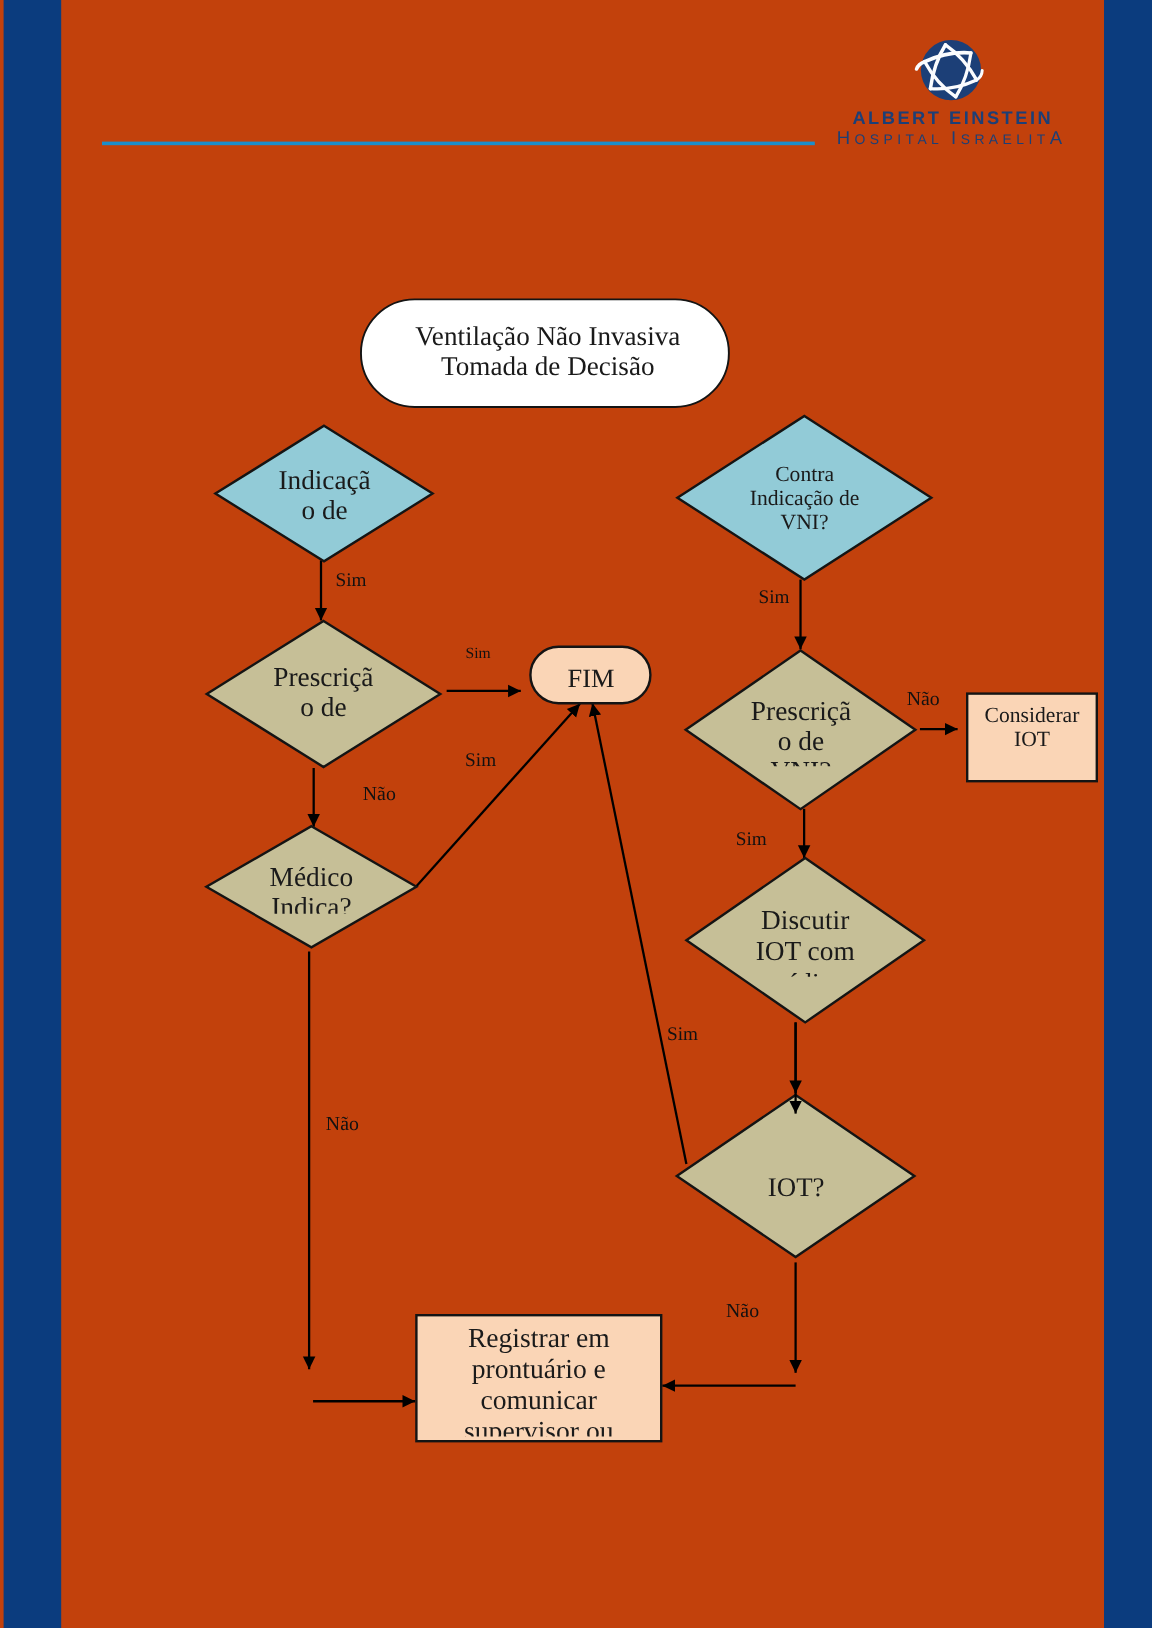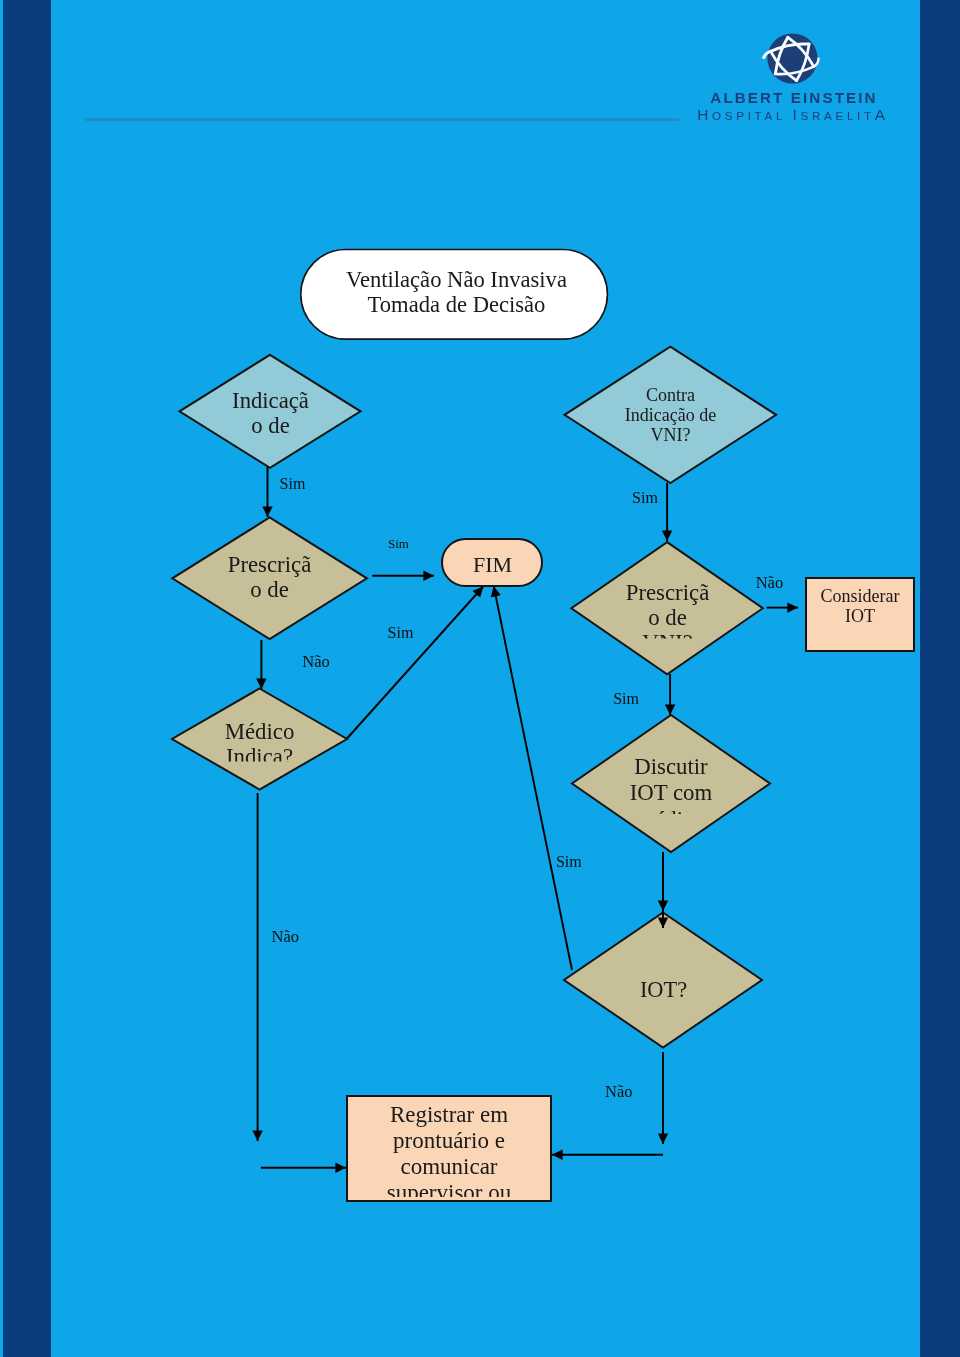--- a/index.html
+++ b/index.html
@@ -1,18 +1,18 @@
 <!DOCTYPE html>
 <html><head>
 <meta charset="utf-8">
 <title>Ventilacao Nao Invasiva - Tomada de Decisao</title>
 <style>
   html,body{margin:0;padding:0;}
   body{width:960px;height:1357px;background:#fff;font-family:"Liberation Serif",serif;overflow:hidden;position:relative;}
-  .page{position:absolute;left:0;top:0;width:960px;height:1357px;background:#0ea5e9;}
+  .page{position:absolute;left:0;top:0;width:960px;height:1357px;background:#c2410c;}
   .bar{position:absolute;top:0;height:1357px;}
   .bar-left{left:3px;width:48px;}
   .bar-right{left:920px;width:40px;}
   .rule{position:absolute;left:85px;top:118px;width:594px;height:3px;}
   .logo{position:absolute;left:686px;top:22px;width:210px;height:112px;}
   .logoT1{font-family:"Liberation Sans",sans-serif;font-weight:bold;font-size:15.2px;letter-spacing:2.1px;fill:#1c3f77;text-anchor:middle;}
   .logoT2{font-family:"Liberation Sans",sans-serif;font-size:15px;letter-spacing:3.7px;fill:#1c3f77;text-anchor:middle;}
   .logoT2 .bigcap{font-size:15.4px;}
   .logoT2 .smcap{font-size:11.6px;}
   svg.flow{position:absolute;left:0;top:0;width:960px;height:1357px;}

